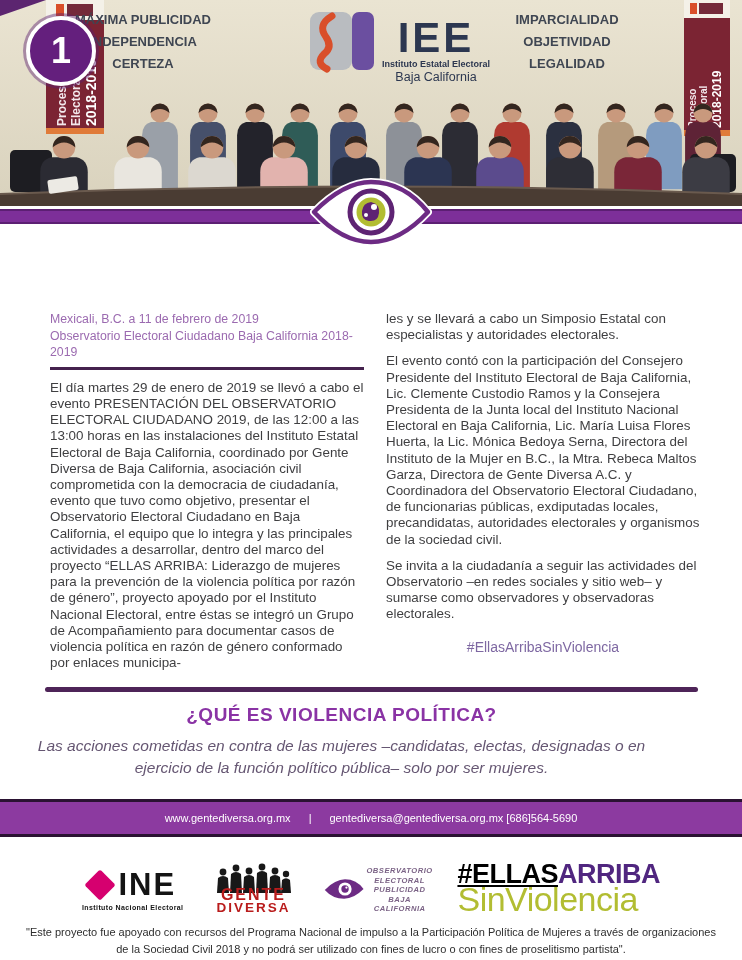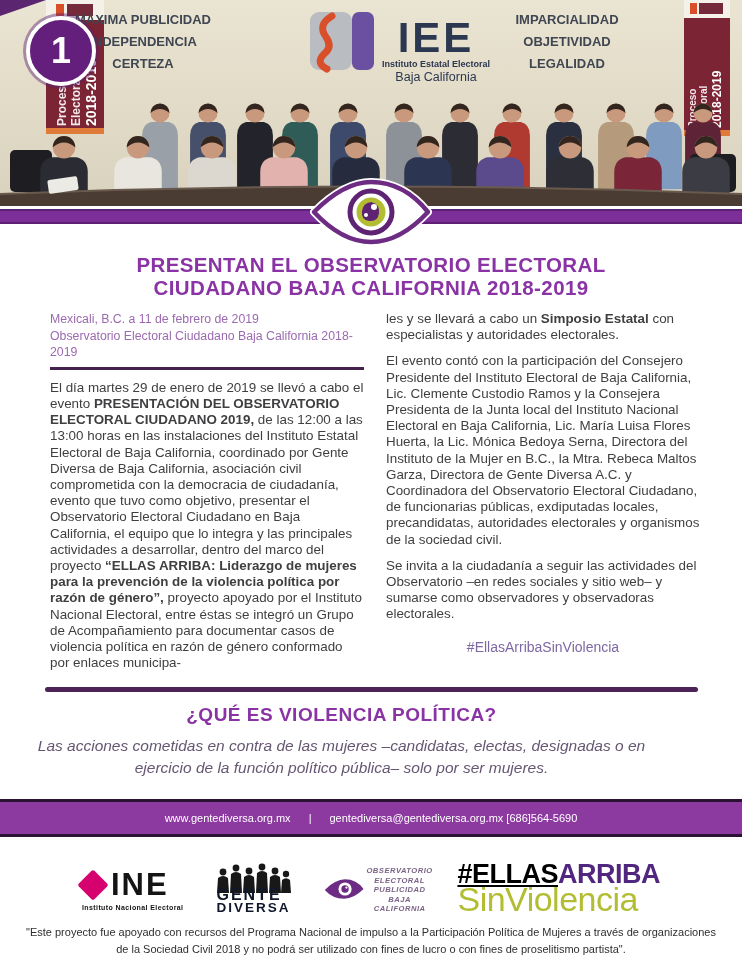--- a/index.html
+++ b/index.html
@@ -22,47 +22,47 @@
   
   .main-title{position:absolute;top:254px;left:0;width:742px;text-align:center;
         color:#8a33a5;font-weight:900;font-size:20.5px;line-height:1.1;letter-spacing:.4px;}
 
   
   .content{position:absolute;top:311px;left:50px;width:650px;display:flex;gap:22px;}
   .col{width:314px;color:#3f3f41;font-size:13.4px;line-height:16.2px;}
   .dateline{color:#9b6ab0;font-size:12.3px;line-height:1.35;}
   .date-rule{border:none;border-bottom:3px solid #45224e;margin:6px 0 10px 0;}
   .col p{margin:0 0 10px 0;}
-  .b{font-weight:bold;}
+  .b{font-weight:normal;}
   .hashtag{margin-top:16px;text-align:center;color:#7e68a2;font-size:14px;}
 
   .divider2{position:absolute;top:687px;left:45px;width:653px;height:5px;background:#4e2458;border-radius:3px;}
 
   
   .violence{position:absolute;top:704px;left:0;width:683px;text-align:center;}
   .violence-h{color:#8a33a5;font-weight:900;font-size:19px;letter-spacing:.5px;}
   .violence-b{margin:9px auto 0 auto;max-width:610px;font-style:italic;font-size:15.5px;
         line-height:1.42;color:#655672;}
 
   
   .contact-bar{position:absolute;top:799px;left:0;width:742px;height:38px;background:#8c3aa0;
         border-top:3px solid #2a1232;border-bottom:3px solid #2a1232;box-sizing:border-box;
         display:flex;align-items:center;justify-content:center;color:#fff;font-size:11px;}
   .contact-bar span{margin:0 9px;}
 
   
   .logos-row{position:absolute;top:843px;left:0;width:742px;height:92px;display:flex;
         align-items:center;justify-content:center;gap:24px;}
-  .ine{display:flex;flex-direction:column;align-items:flex-start;}
+  .ine{display:flex;flex-direction:column;align-items:center;}
   .ine-top{display:flex;align-items:center;gap:7px;}
   .ine-diamond{width:22px;height:22px;background:#d6006f;transform:rotate(45deg);border-radius:2px;}
   .ine-acronym{font-size:31px;font-weight:900;letter-spacing:2px;color:#141414;}
   .ine-caption{font-size:7px;font-weight:bold;color:#141414;margin-top:1px;letter-spacing:.4px;}
   .gente{display:flex;flex-direction:column;align-items:center;width:92px;}
-  .gente-text{margin-top:-8px;color:#0f172a;font-weight:900;line-height:.95;letter-spacing:2px;}
+  .gente-text{margin-top:-8px;text-align:center;color:#b91c1c;font-weight:900;line-height:.95;letter-spacing:2px;}
   .gente-l1{font-size:16px;} .gente-l2{font-size:13.5px;}
   .obs{display:flex;flex-direction:row;align-items:center;width:110px;}
   .obs-lines{margin-top:2px;text-align:center;font-style:italic;font-weight:bold;
         font-size:7.6px;line-height:1.25;color:#7b6386;letter-spacing:.5px;}
   .ellas{display:flex;flex-direction:column;align-items:flex-start;line-height:.92;}
   .ellas-l1{font-size:27px;font-weight:900;letter-spacing:-.5px;}
   .ellas-hash{color:#000000;text-decoration:underline;} .ellas-arriba{color:#50267f;}
   .ellas-l2{font-size:34px;font-weight:400;color:#b2bd32;margin-top:-3px;letter-spacing:-.5px;}
 
   .disclaimer{position:absolute;top:924px;left:21px;width:700px;text-align:center;
@@ -186,24 +186,20 @@
       <path d="M4,34 Q34,4 61,4 Q94,4 118,34 Q90,64 61,64 Q32,64 4,34 Z" fill="#ffffff" stroke="#ffffff" stroke-width="8" stroke-linejoin="round"></path>
       <path d="M4,34 Q34,4 61,4 Q94,4 118,34 Q90,64 61,64 Q32,64 4,34 Z" fill="#ffffff" stroke="#6d2b84" stroke-width="4.5" stroke-linejoin="round"></path>
       <circle cx="61" cy="34" r="21" fill="#ffffff" stroke="#5e2373" stroke-width="5"></circle>
       <circle cx="61" cy="34" r="14.5" fill="#b2bd32"></circle>
       <path d="M61,24 q9,2 8,11 q-1,9 -10,8 q-8,-1 -7,-10 q1,-8 9,-9 z" fill="#5e2373"></path>
       <circle cx="64" cy="29" r="3" fill="#ffffff"></circle>
       <circle cx="56" cy="37" r="2" fill="#ffffff"></circle>
     </svg>
   </div>
 
-  <div class="main-title">
-    <div>PRESENTAN EL OBSERVATORIO ELECTORAL</div>
-    <div>CIUDADANO BAJA CALIFORNIA 2018-2019</div>
-  </div>
 
   <div class="content">
     <div class="col">
       <div class="dateline">
         <div>Mexicali, B.C. a 11 de febrero de 2019</div>
         <div>Observatorio Electoral Ciudadano Baja California 2018-2019</div>
       </div>
       <hr class="date-rule">
       <p><span>El día martes 29 de enero de 2019 se llevó a cabo el evento </span><span class="b">PRESENTACIÓN DEL OBSERVATORIO ELECTORAL CIUDADANO 2019,</span><span> de las 12:00 a las 13:00 horas en las instalaciones del Instituto Estatal Electoral de Baja California, coordinado por Gente Diversa de Baja California, asociación civil comprometida con la democracia de ciudadanía, evento que tuvo como objetivo, presentar el Observatorio Electoral Ciudadano en Baja California, el equipo que lo integra y las principales actividades a desarrollar, dentro del marco del proyecto </span><span class="b">“ELLAS ARRIBA: Liderazgo de mujeres para la prevención de la violencia política por razón de género”,</span><span> proyecto apoyado por el Instituto Nacional Electoral, entre éstas se integró un Grupo de Acompañamiento para documentar casos de violencia política en razón de género conformado por enlaces municipa-</span></p>
     </div>

